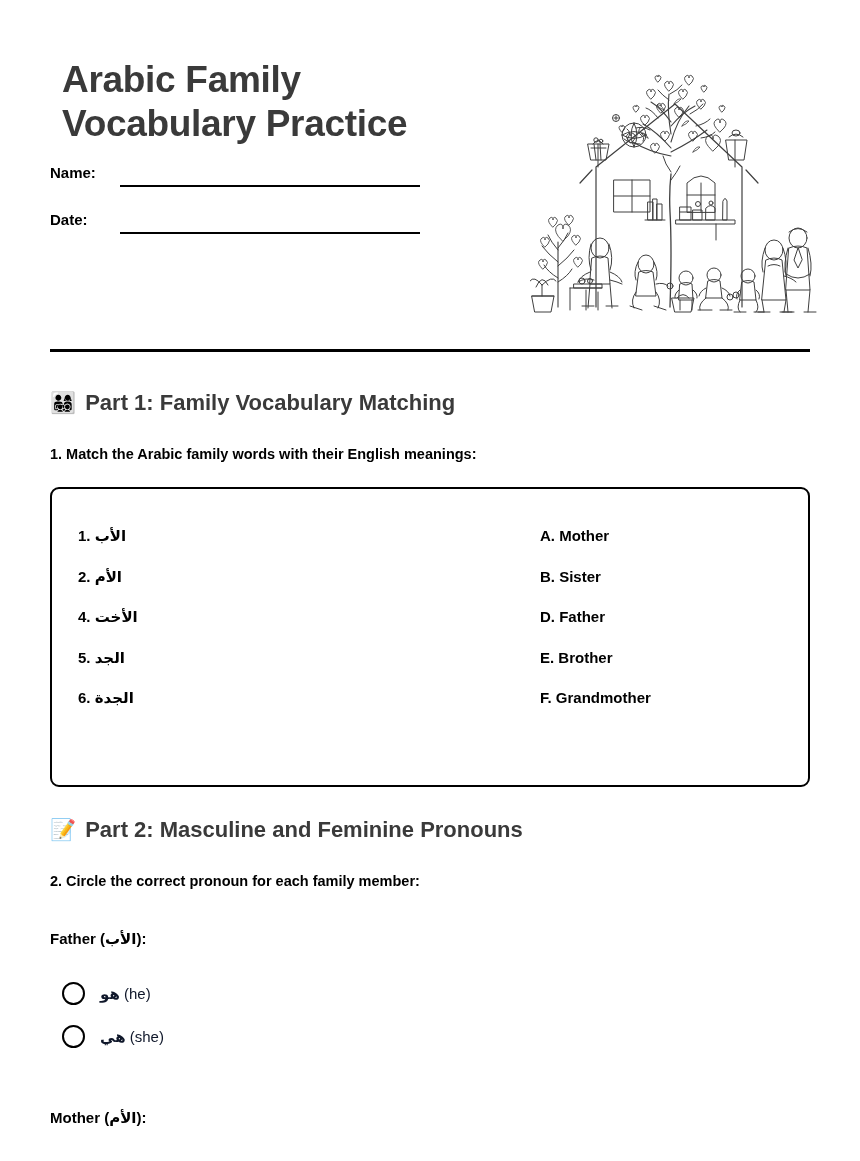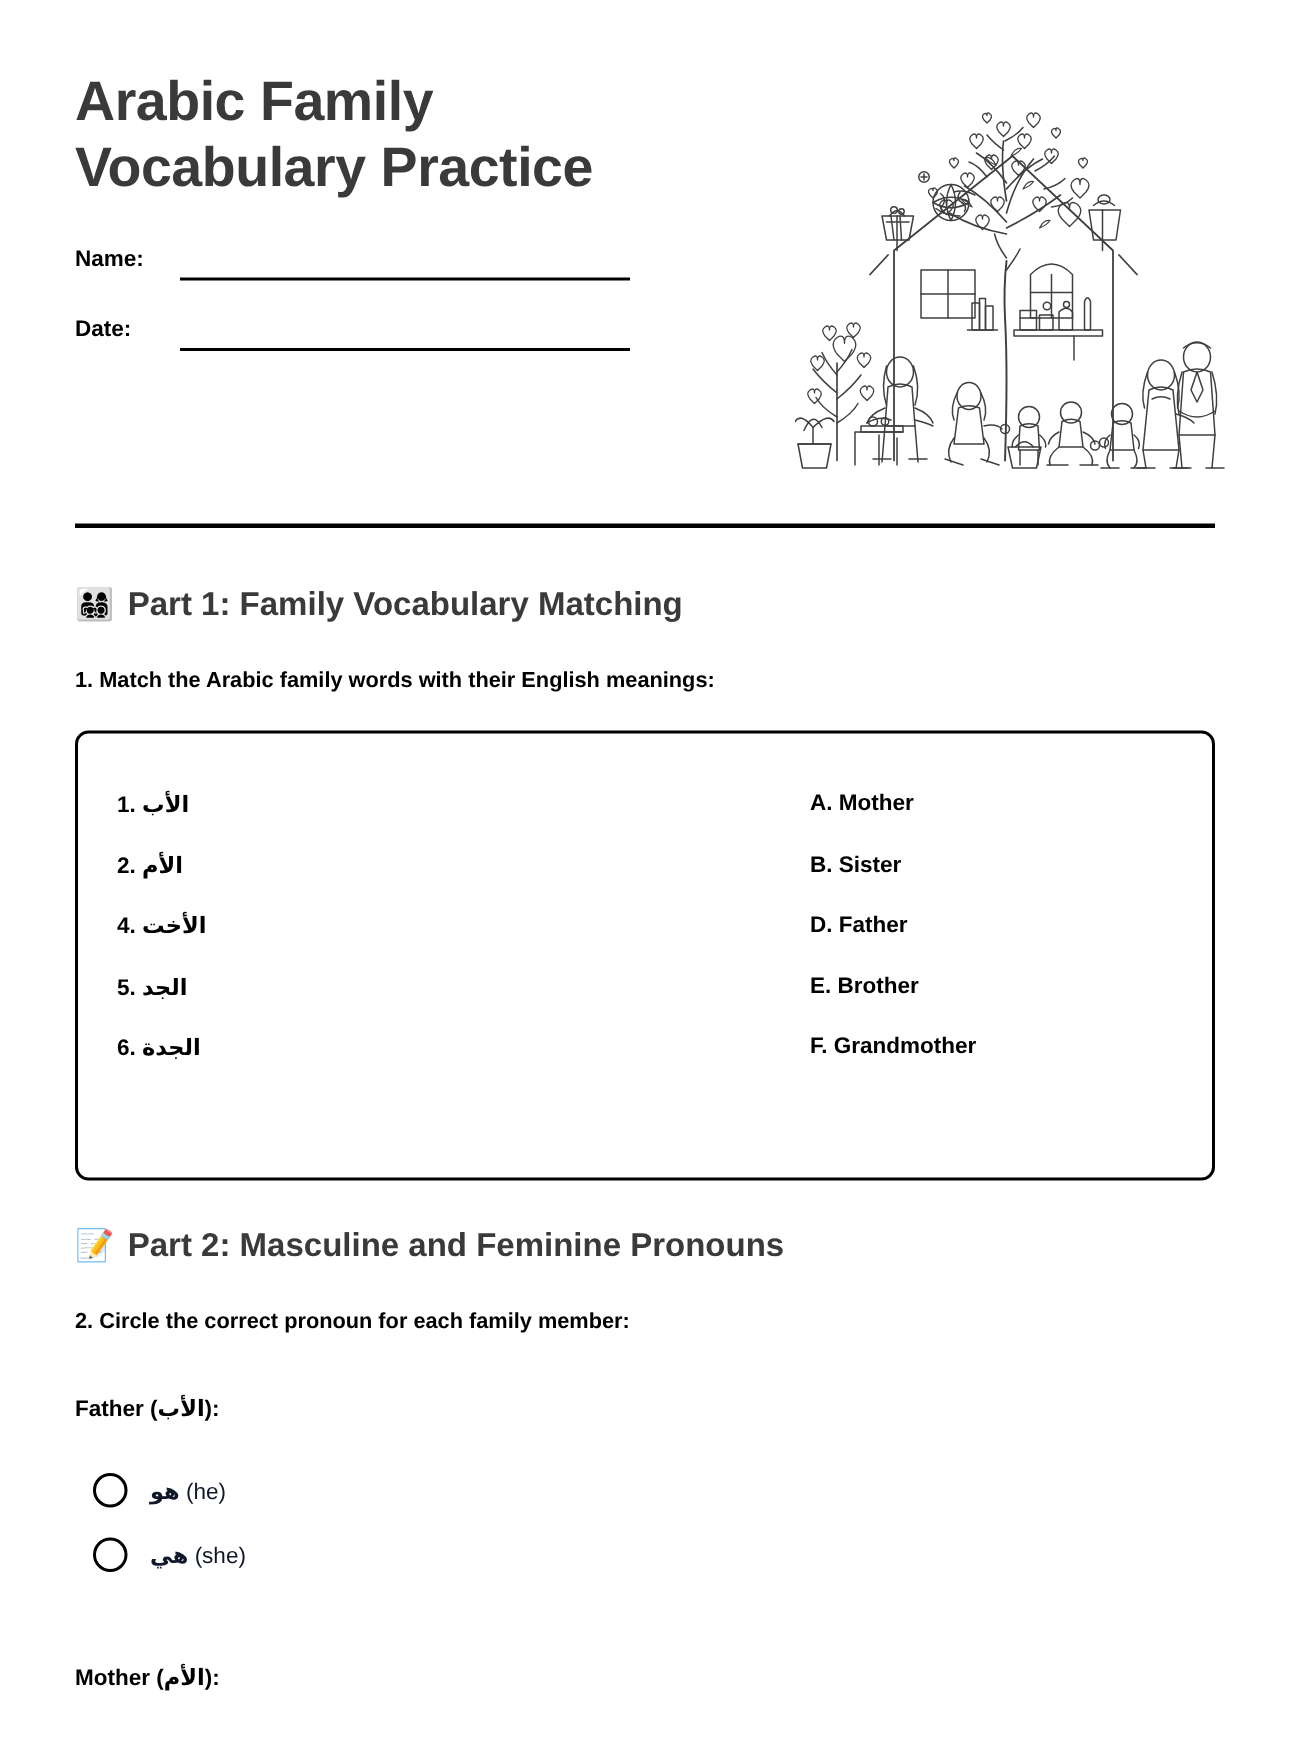--- a/index.html
+++ b/index.html
@@ -28,21 +28,21 @@
     left: 50px;
     top: 46px;
     width: 470px;
   }
   .doc-title {
     font-size: 37px;
     font-weight: bold;
     line-height: 1.2;
     color: #3a3a3a;
     letter-spacing: -0.3px;
-    margin: 0;
+    margin: 12px;
     white-space: pre-line;
   }
   .field-row {
     position: absolute;
     left: 0;
     width: 430px;
     height: 26px;
   }
   .field-row.name { top: 118px; }
   .field-row.date { top: 165px; }

